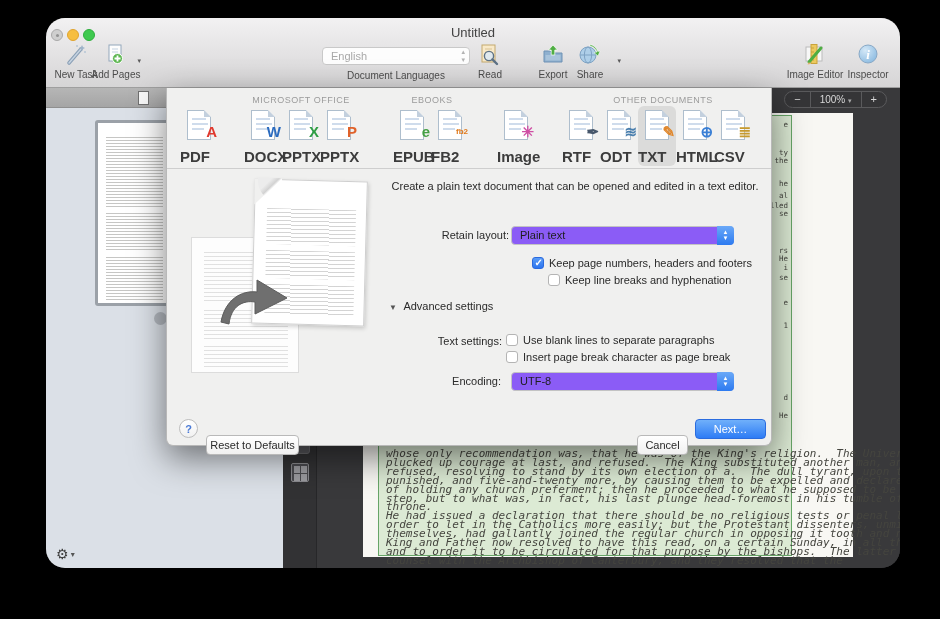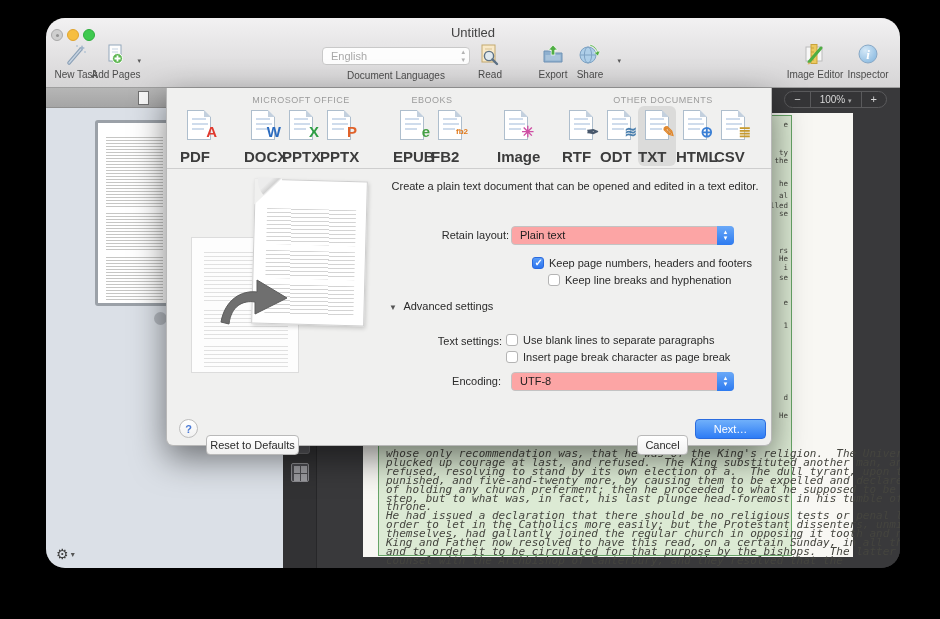--- a/index.html
+++ b/index.html
@@ -67,21 +67,21 @@
     background-size:14px 2px,16px 2px,12px 2px;background-position:4px 7px,4px 12px,4px 17px;background-repeat:no-repeat;}
   .fmt-cell .pg:before{content:"";position:absolute;right:-1px;top:-1px;border-style:solid;
     border-width:0 7px 7px 0;border-color:#f0f0ef #f0f0ef #c3d0de #c3d0de;}
   .fmt-cell.sel .pg:before{border-color:#dbdbda #dbdbda #c3d0de #c3d0de;}
   .fmt-cell .gl{position:absolute;right:1px;top:18px;font-weight:bold;font-size:15px;line-height:15px;}
   .fmt-cell .gl.small{font-size:8px;}
   .fmt-cell .fl{position:absolute;left:0;right:16px;top:42px;font-size:15px;font-weight:bold;color:#3c3c3c;}
   .fmt-divider{position:absolute;left:0;right:0;top:80px;border-top:1px solid #cecece;}
   .desc{position:absolute;left:224px;top:92px;width:368px;text-align:center;font-size:11px;color:#2a2a2a;}
   .frm-label{position:absolute;font-size:11px;color:#2a2a2a;text-align:right;}
-  .popup{position:absolute;width:223px;height:19px;background:#fca5a5;border:1px solid #c3c3c3;border-radius:4px;
+  .popup{position:absolute;width:223px;height:19px;background:#8b5cf6;border:1px solid #c3c3c3;border-radius:4px;
     font-size:11px;color:#1e1e1e;line-height:17px;padding-left:8px;}
   .popup .cap{position:absolute;right:-1px;top:-1px;width:17px;height:19px;border-radius:0 4px 4px 0;
     background:linear-gradient(#6aa9f8,#2d7af0);color:#fff;text-align:center;}
   .popup .cap span{display:block;font-size:6px;line-height:6px;}
   .popup .cap span:first-child{margin-top:3px;}
   .cb-row{position:absolute;display:flex;align-items:center;font-size:11px;color:#2a2a2a;}
   .cb{width:12px;height:12px;border:1px solid #b4b4b4;border-radius:3px;background:#fff;margin-right:5px;position:relative;flex:none;}
   .cb.on{background:linear-gradient(#5a9cf7,#2d75ef);border-color:#2a6ade;}
   .cb.on:after{content:"✓";position:absolute;left:1.5px;top:-1.5px;color:#fff;font-size:10px;font-weight:bold;}
   .disclosure{position:absolute;font-size:11px;color:#2a2a2a;}

